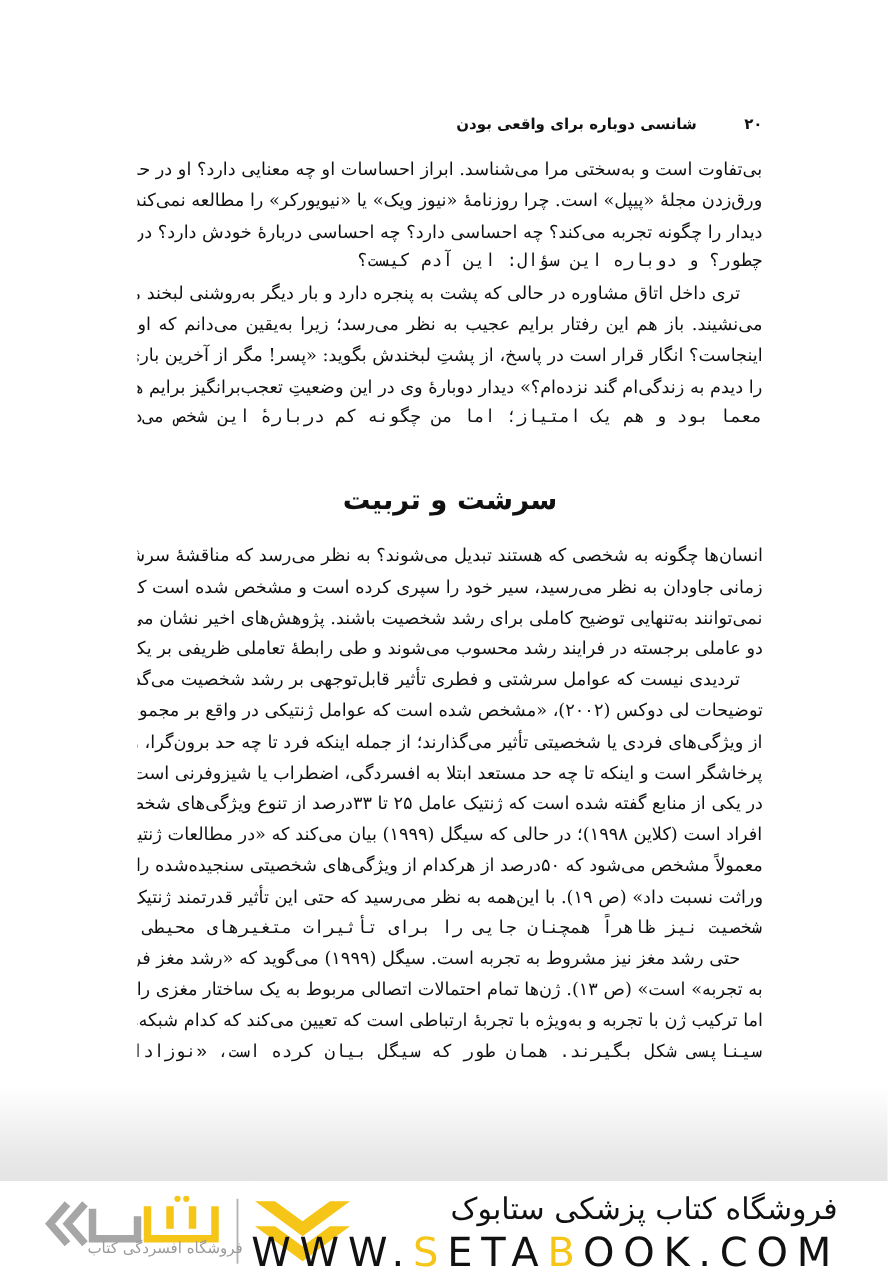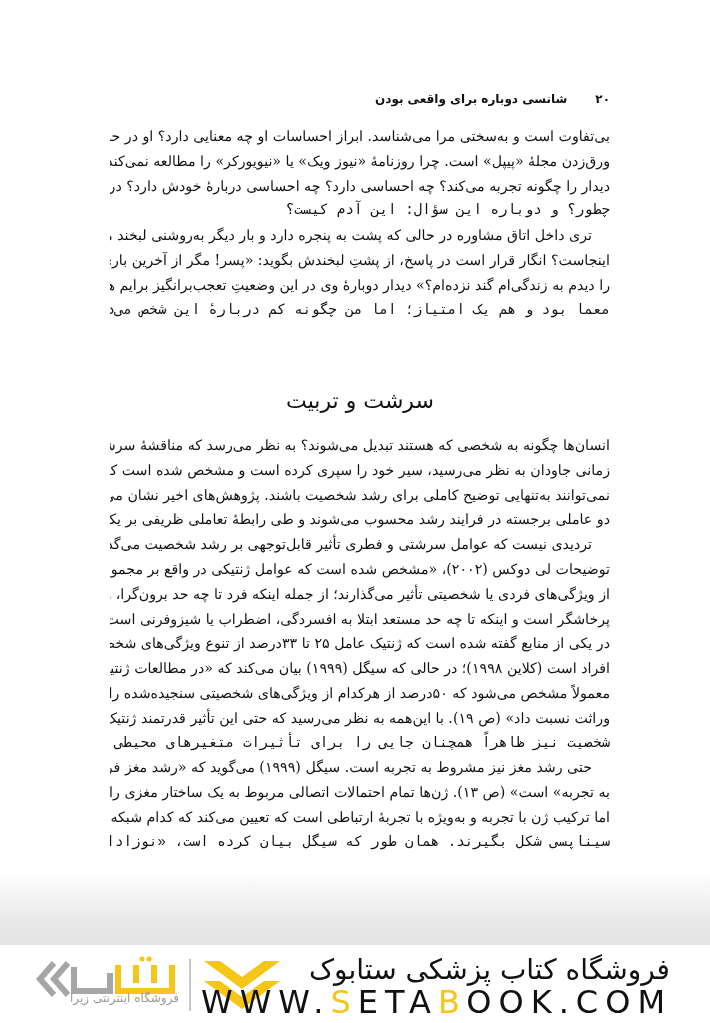--- a/index.html
+++ b/index.html
@@ -15,41 +15,41 @@
   }
   .fade {
     position: absolute; left: 0; top: 870px; width: 710px; height: 75px;
     background: linear-gradient(to bottom, rgba(255,255,255,0) 0%, #e9e9e9 70%, #e4e4e4 100%);
   }
   .running-head {
     position: absolute; top: 92px; right: 100px; width: 520px; direction: rtl;
     display: flex; align-items: center; font-size: 12px; font-weight: bold;
     font-family: "DejaVu Sans", sans-serif;
   }
-  .running-head .pnum { margin-left: 28px; }
+  .running-head .pnum { margin-left: 38px; }
   .body {
     position: absolute; top: 124px; left: 110px; width: 500px; direction: rtl;
     font-size: 14.2px; line-height: 24.8px; text-align: justify;
     text-align-last: right;
   }
   .body p { margin: 0; }
   .section-title {
     position: absolute; top: 388px; left: 110px; width: 500px; text-align: center;
-    direction: rtl; font-size: 22px; font-weight: normal;
+    direction: rtl; font-size: 22px; font-weight: bold;
     font-family: "DejaVu Sans", sans-serif;
   }
   .body2 { top: 433px; }
   .line { display: block; text-align: justify; text-align-last: justify; white-space: nowrap; overflow: hidden; }
   .line.last { text-align-last: right; font-family: Liberation Mono, monospace; }
   .footer {
     position: absolute; left: 0; top: 945px; width: 710px; height: 78px; background: #fff;
   }
   .store-name {
     position: absolute; right: 40px; top: 8px; direction: rtl;
-    font-family: "DejaVu Sans", sans-serif; font-size: 28px; color: #111;
+    font-family: "DejaVu Sans", sans-serif; font-size: 24px; color: #111;
   }
   .store-url {
     position: absolute; right: 38px; top: 38px; direction: ltr;
     font-family: "DejaVu Sans", sans-serif; font-size: 32px; letter-spacing: 7px; color: #111;
   }
   .store-url .hl { color: #f5c518; }
   .logo { position: absolute; left: 30px; top: 8px; width: 250px; height: 64px; }
   .logo-sub {
     position: absolute; left: 70px; top: 46px; direction: rtl;
     font-family: "DejaVu Sans", sans-serif; font-size: 12px; color: #9a9a9a;
@@ -66,20 +66,21 @@
 
   <div class="body" id="sec1">
       <p>
         <span class="line">بی‌تفاوت است و به‌سختی مرا می‌شناسد. ابراز احساسات او چه معنایی دارد؟ او در حال</span>
         <span class="line">ورق‌زدن مجلهٔ «پیپل» است. چرا روزنامهٔ «نیوز ویک» یا «نیویورکر» را مطالعه نمی‌کند؟ او این</span>
         <span class="line">دیدار را چگونه تجربه می‌کند؟ چه احساسی دارد؟ چه احساسی دربارهٔ خودش دارد؟ دربارهٔ من</span>
         <span class="line last">چطور؟ و دوباره این سؤال: این آدم کیست؟</span>
       </p>
       <p>
         <span class="line" style="padding-right: 18px;">تری داخل اتاق مشاوره در حالی که پشت به پنجره دارد و بار دیگر به‌روشنی لبخند می‌زند،</span>
+        <span class="line">می‌نشیند. باز هم این رفتار برایم عجیب به نظر می‌رسد؛ زیرا به‌یقین می‌دانم که او</span>
         <span class="line">اینجاست؟ انگار قرار است در پاسخ، از پشتِ لبخندش بگوید: «پسر! مگر از آخرین باری که تو</span>
         <span class="line">را دیدم به زندگی‌ام گند نزده‌ام؟» دیدار دوبارهٔ وی در این وضعیتِ تعجب‌برانگیز برایم هم یک</span>
         <span class="line last">معما بود و هم یک امتیاز؛ اما من چگونه کم دربارهٔ این شخص می‌دانم.</span>
       </p>
     </div>
 
   <div class="section-title">سرشت و تربیت</div>
 
   <div class="body body2" id="sec2">
       <p>
@@ -121,17 +122,17 @@
       <path d="M88 12 L88 38 L142 38 L142 12 M106 12 L106 30 M124 12 L124 30" fill="none" stroke="#f5c518" stroke-width="6"></path>
       <circle cx="112" cy="6" r="2.5" fill="#f5c518"></circle>
       <circle cx="119" cy="6" r="2.5" fill="#f5c518"></circle>
     </g>
     <line x1="160" y1="6" x2="160" y2="58" stroke="#b5b5b5" stroke-width="1.5"></line>
     <g>
       <polygon points="174,8 190,8 212,24 234,8 250,8 212,36" fill="#f5c518"></polygon>
       <polygon points="174,28 190,28 212,44 234,28 250,28 212,56" fill="#f5c518"></polygon>
     </g>
   </svg>
-  <div class="logo-sub">فروشگاه اینترنتی زیرا</div>
+  <div class="logo-sub">فروشگاه افسردگی کتاب</div>
 
   <div class="store-name">فروشگاه کتاب پزشکی ستابوک</div>
   <div class="store-url" id="store-url"><span>WWW.</span><span class="hl">S</span><span>ETA</span><span class="hl">B</span><span>OOK.COM</span></div>
 </div>
 
 </body></html>

